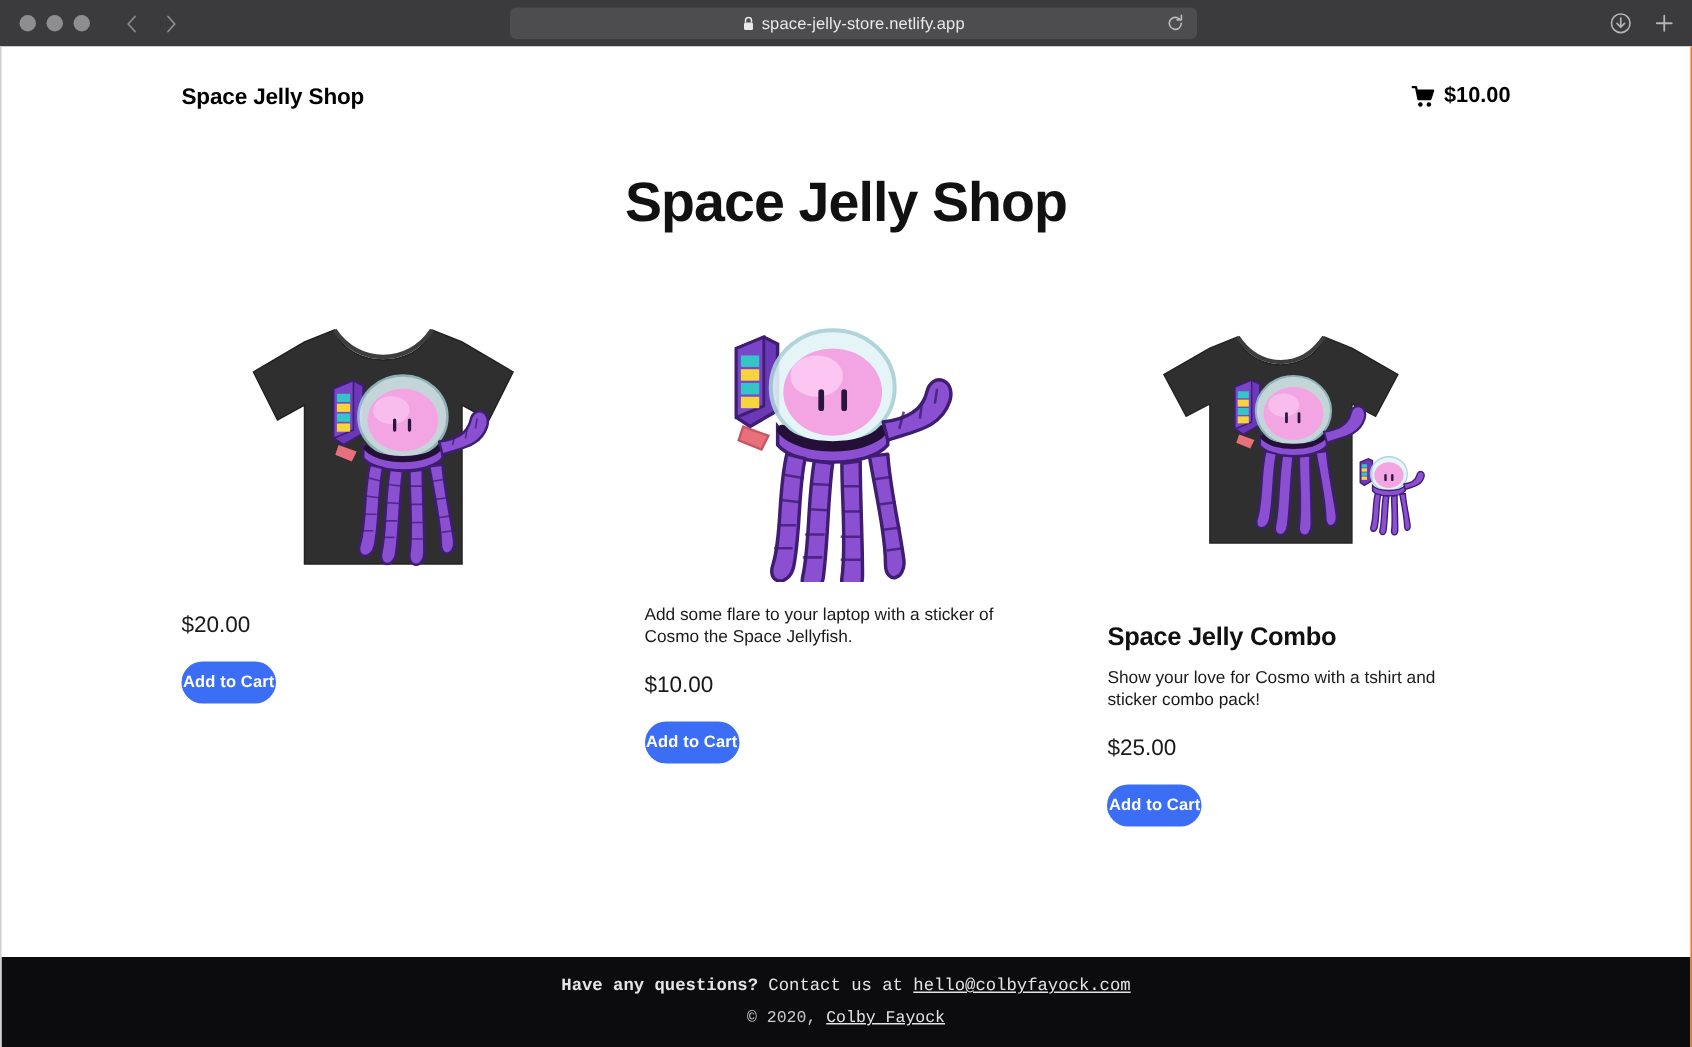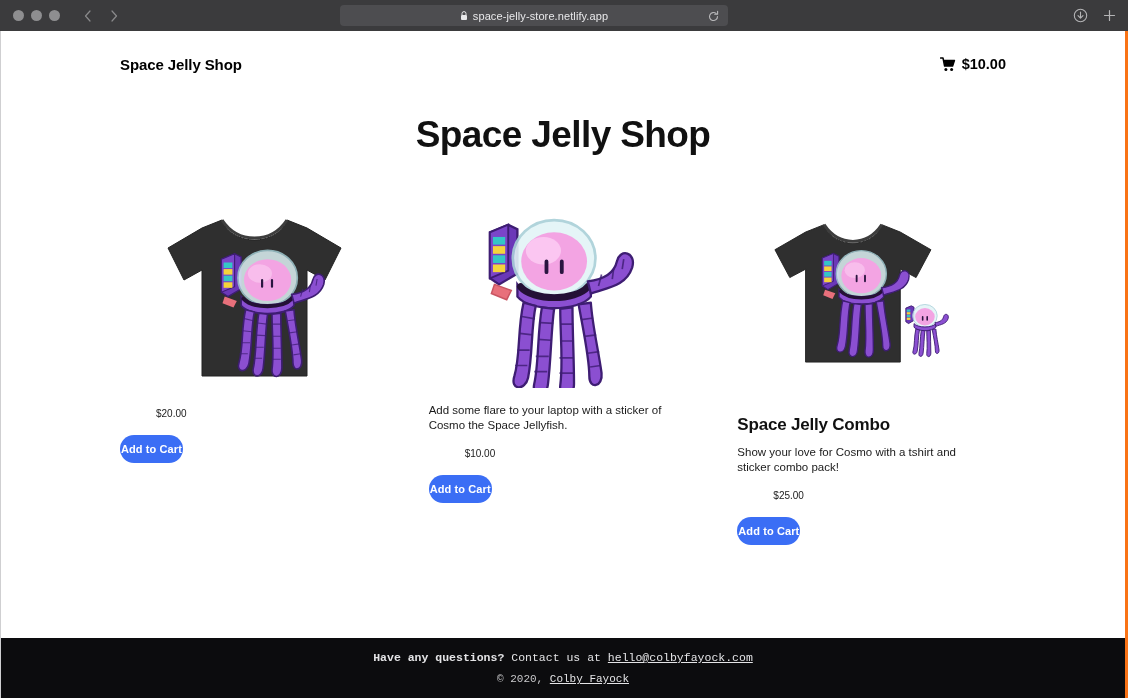--- a/index.html
+++ b/index.html
@@ -38,21 +38,21 @@
     margin-left: 22px;
     color: #8a8a8c;
   }
   .nav-arrow { width: 12px; height: 14px; display: block; }
   .nav-arrow svg { display: block; }
 
   .url-bar {
     position: absolute;
     left: 340px;
     top: 5px;
-    width: 388px;
+    width: 458px;
     height: 21px;
     background: #4d4d50;
     border-radius: 4px;
     display: flex;
     align-items: center;
     justify-content: center;
   }
   .url-inner {
     display: flex;
     align-items: center;
@@ -81,21 +81,21 @@
   }
   .dl-icon { width: 15px; height: 15px; display:block; }
   .plus-icon { width: 15px; height: 15px; display:block; }
 
   
   .viewport {
     width: 1128px;
     height: 667px;
     background: #ffffff;
     border-left: 1px solid #cfcfd1;
-    border-right: 3px solid #f97316;
+    border-right: 1px solid #f97316;
     overflow: hidden;
     position: relative;
     display: flex;
     flex-direction: column;
   }
 
   
   .site-header {
     padding: 16px 0 0 0;
     flex: none;
@@ -160,24 +160,23 @@
     letter-spacing: -0.2px;
   }
   .product-desc {
     font-size: 11.5px;
     line-height: 1.32;
     color: #1a1a1a;
     margin-top: 10px;
     max-width: 250px;
   }
   .product-price {
-    font-size: 10px;
+    font-size: 15px;
     color: #1a1a1a;
     margin-top: 15px;
-    margin-left: 36px;
   }
   .add-to-cart {
     margin-top: 16px;
     align-self: flex-start;
     background: #3b6ef5;
     color: #ffffff;
     border: none;
     border-radius: 14px;
     font-family: "Liberation Sans", sans-serif;
     font-size: 11px;

